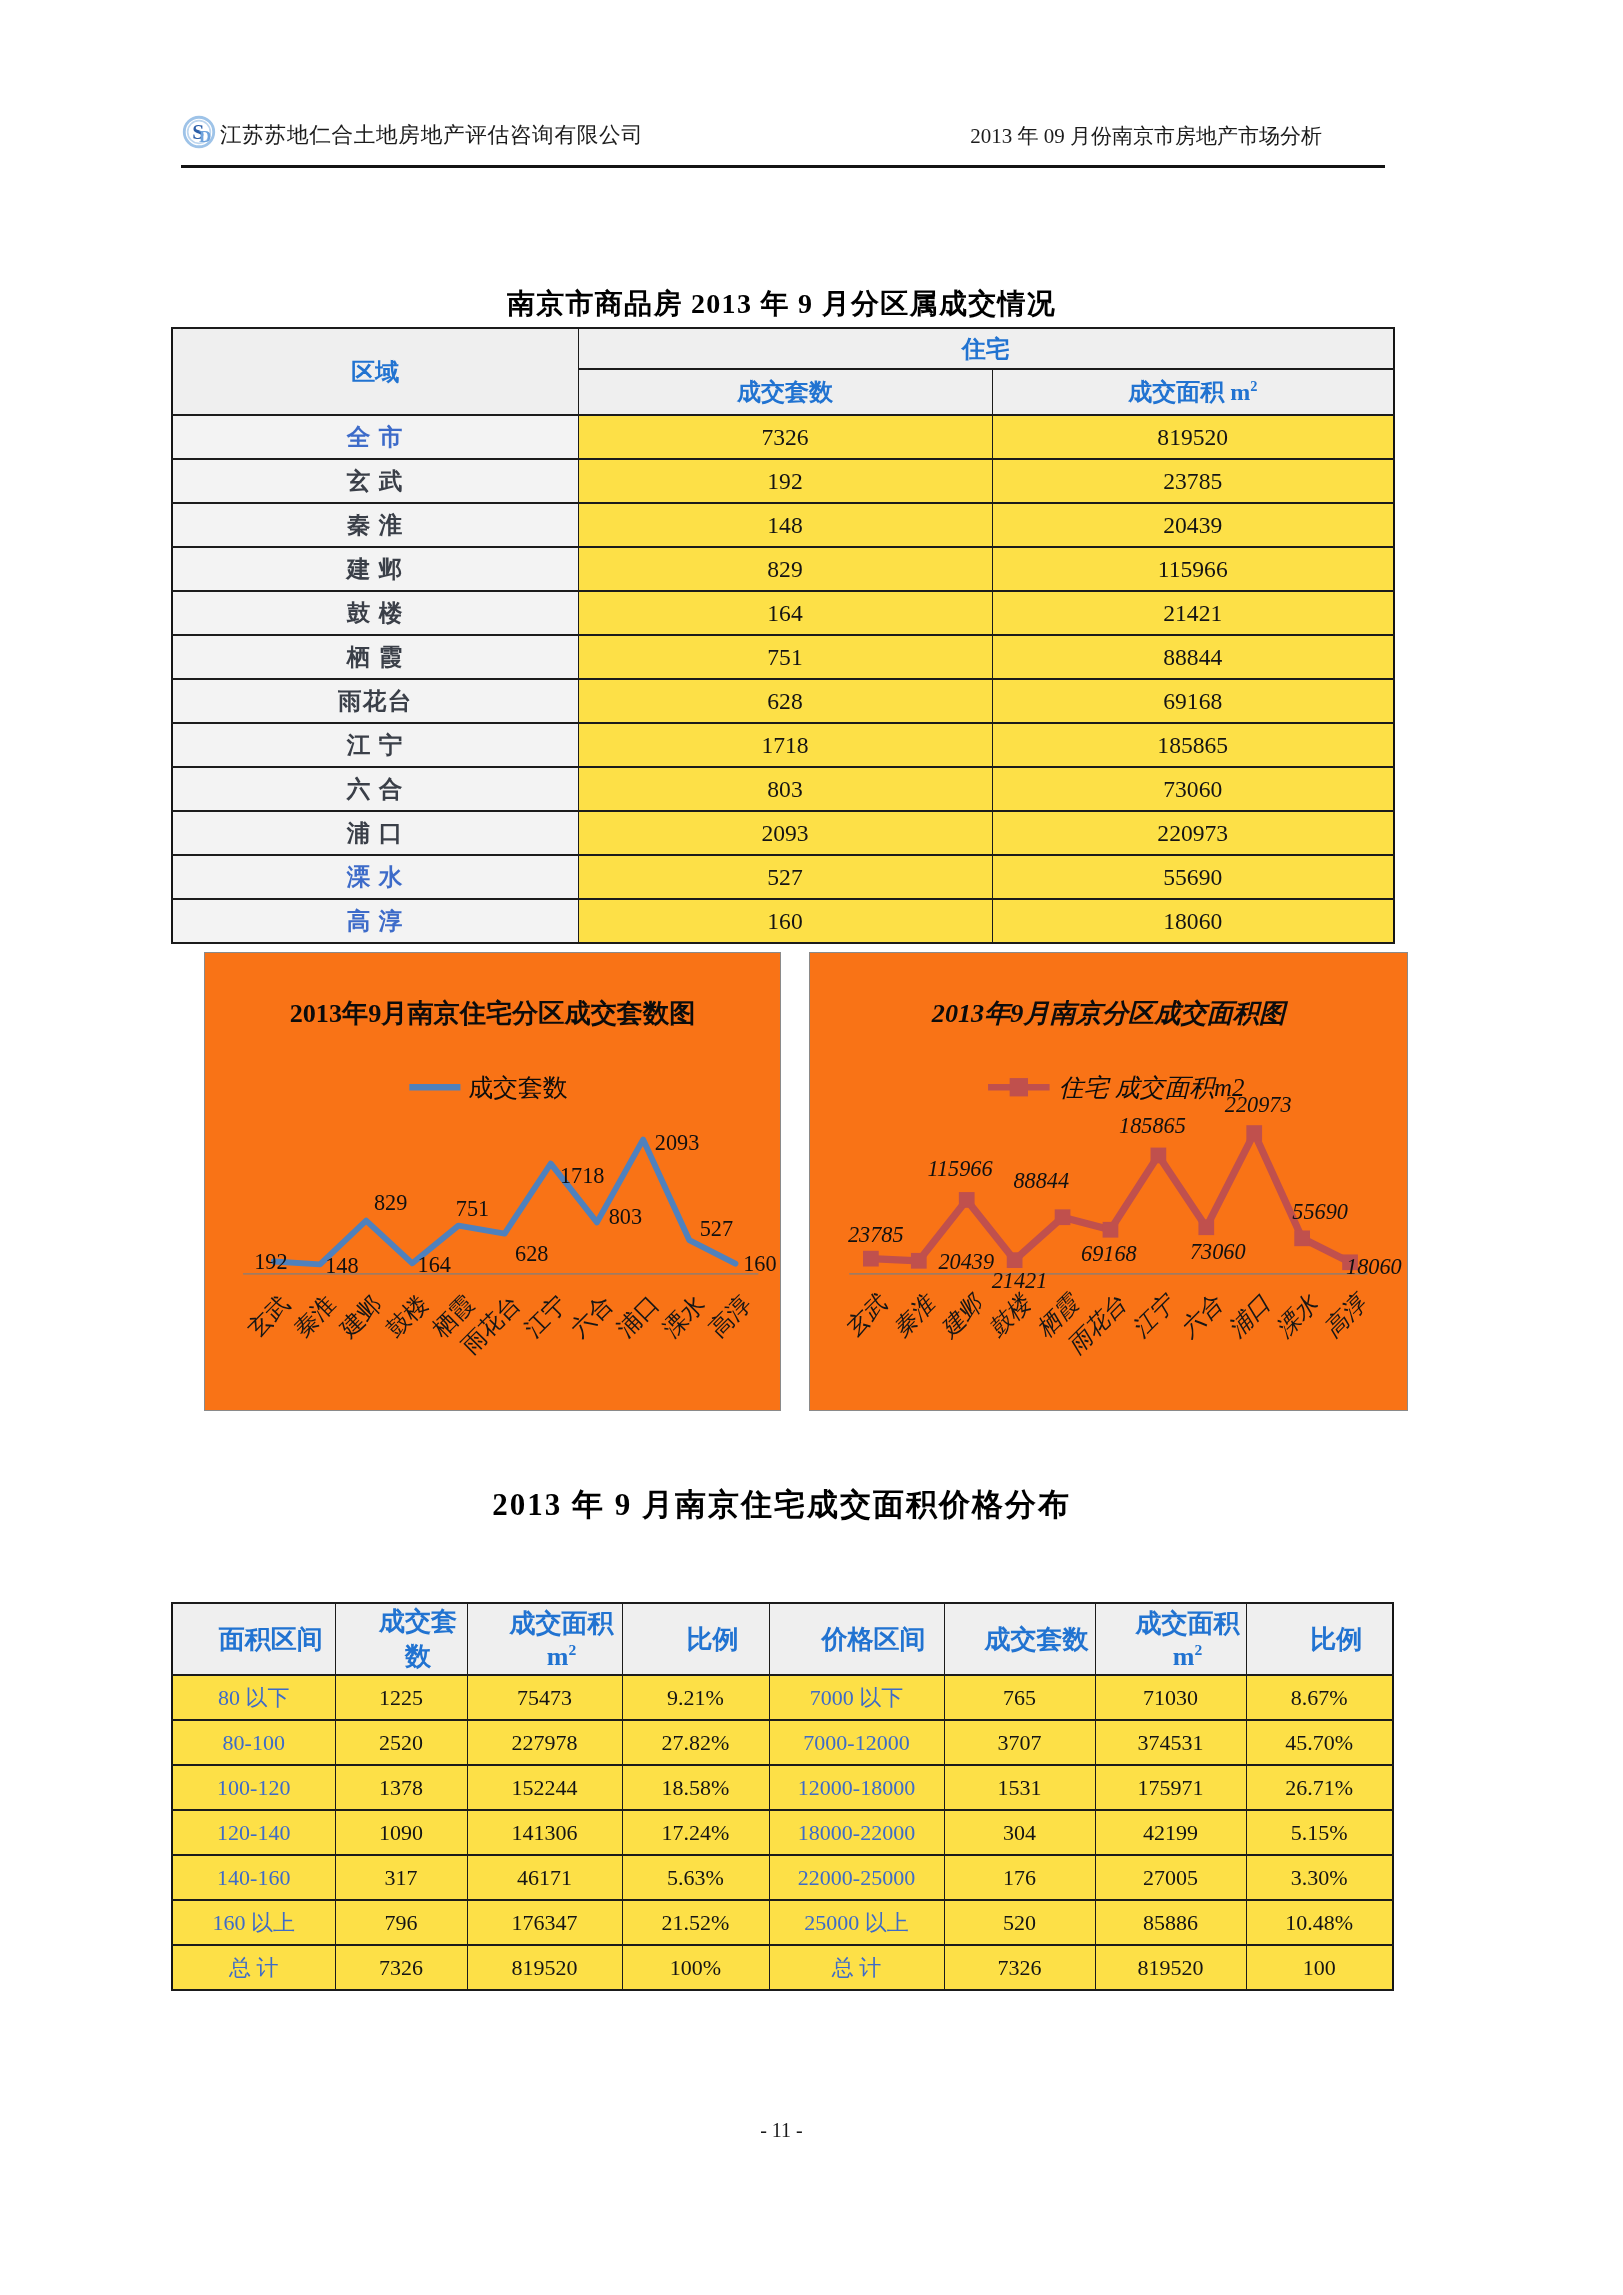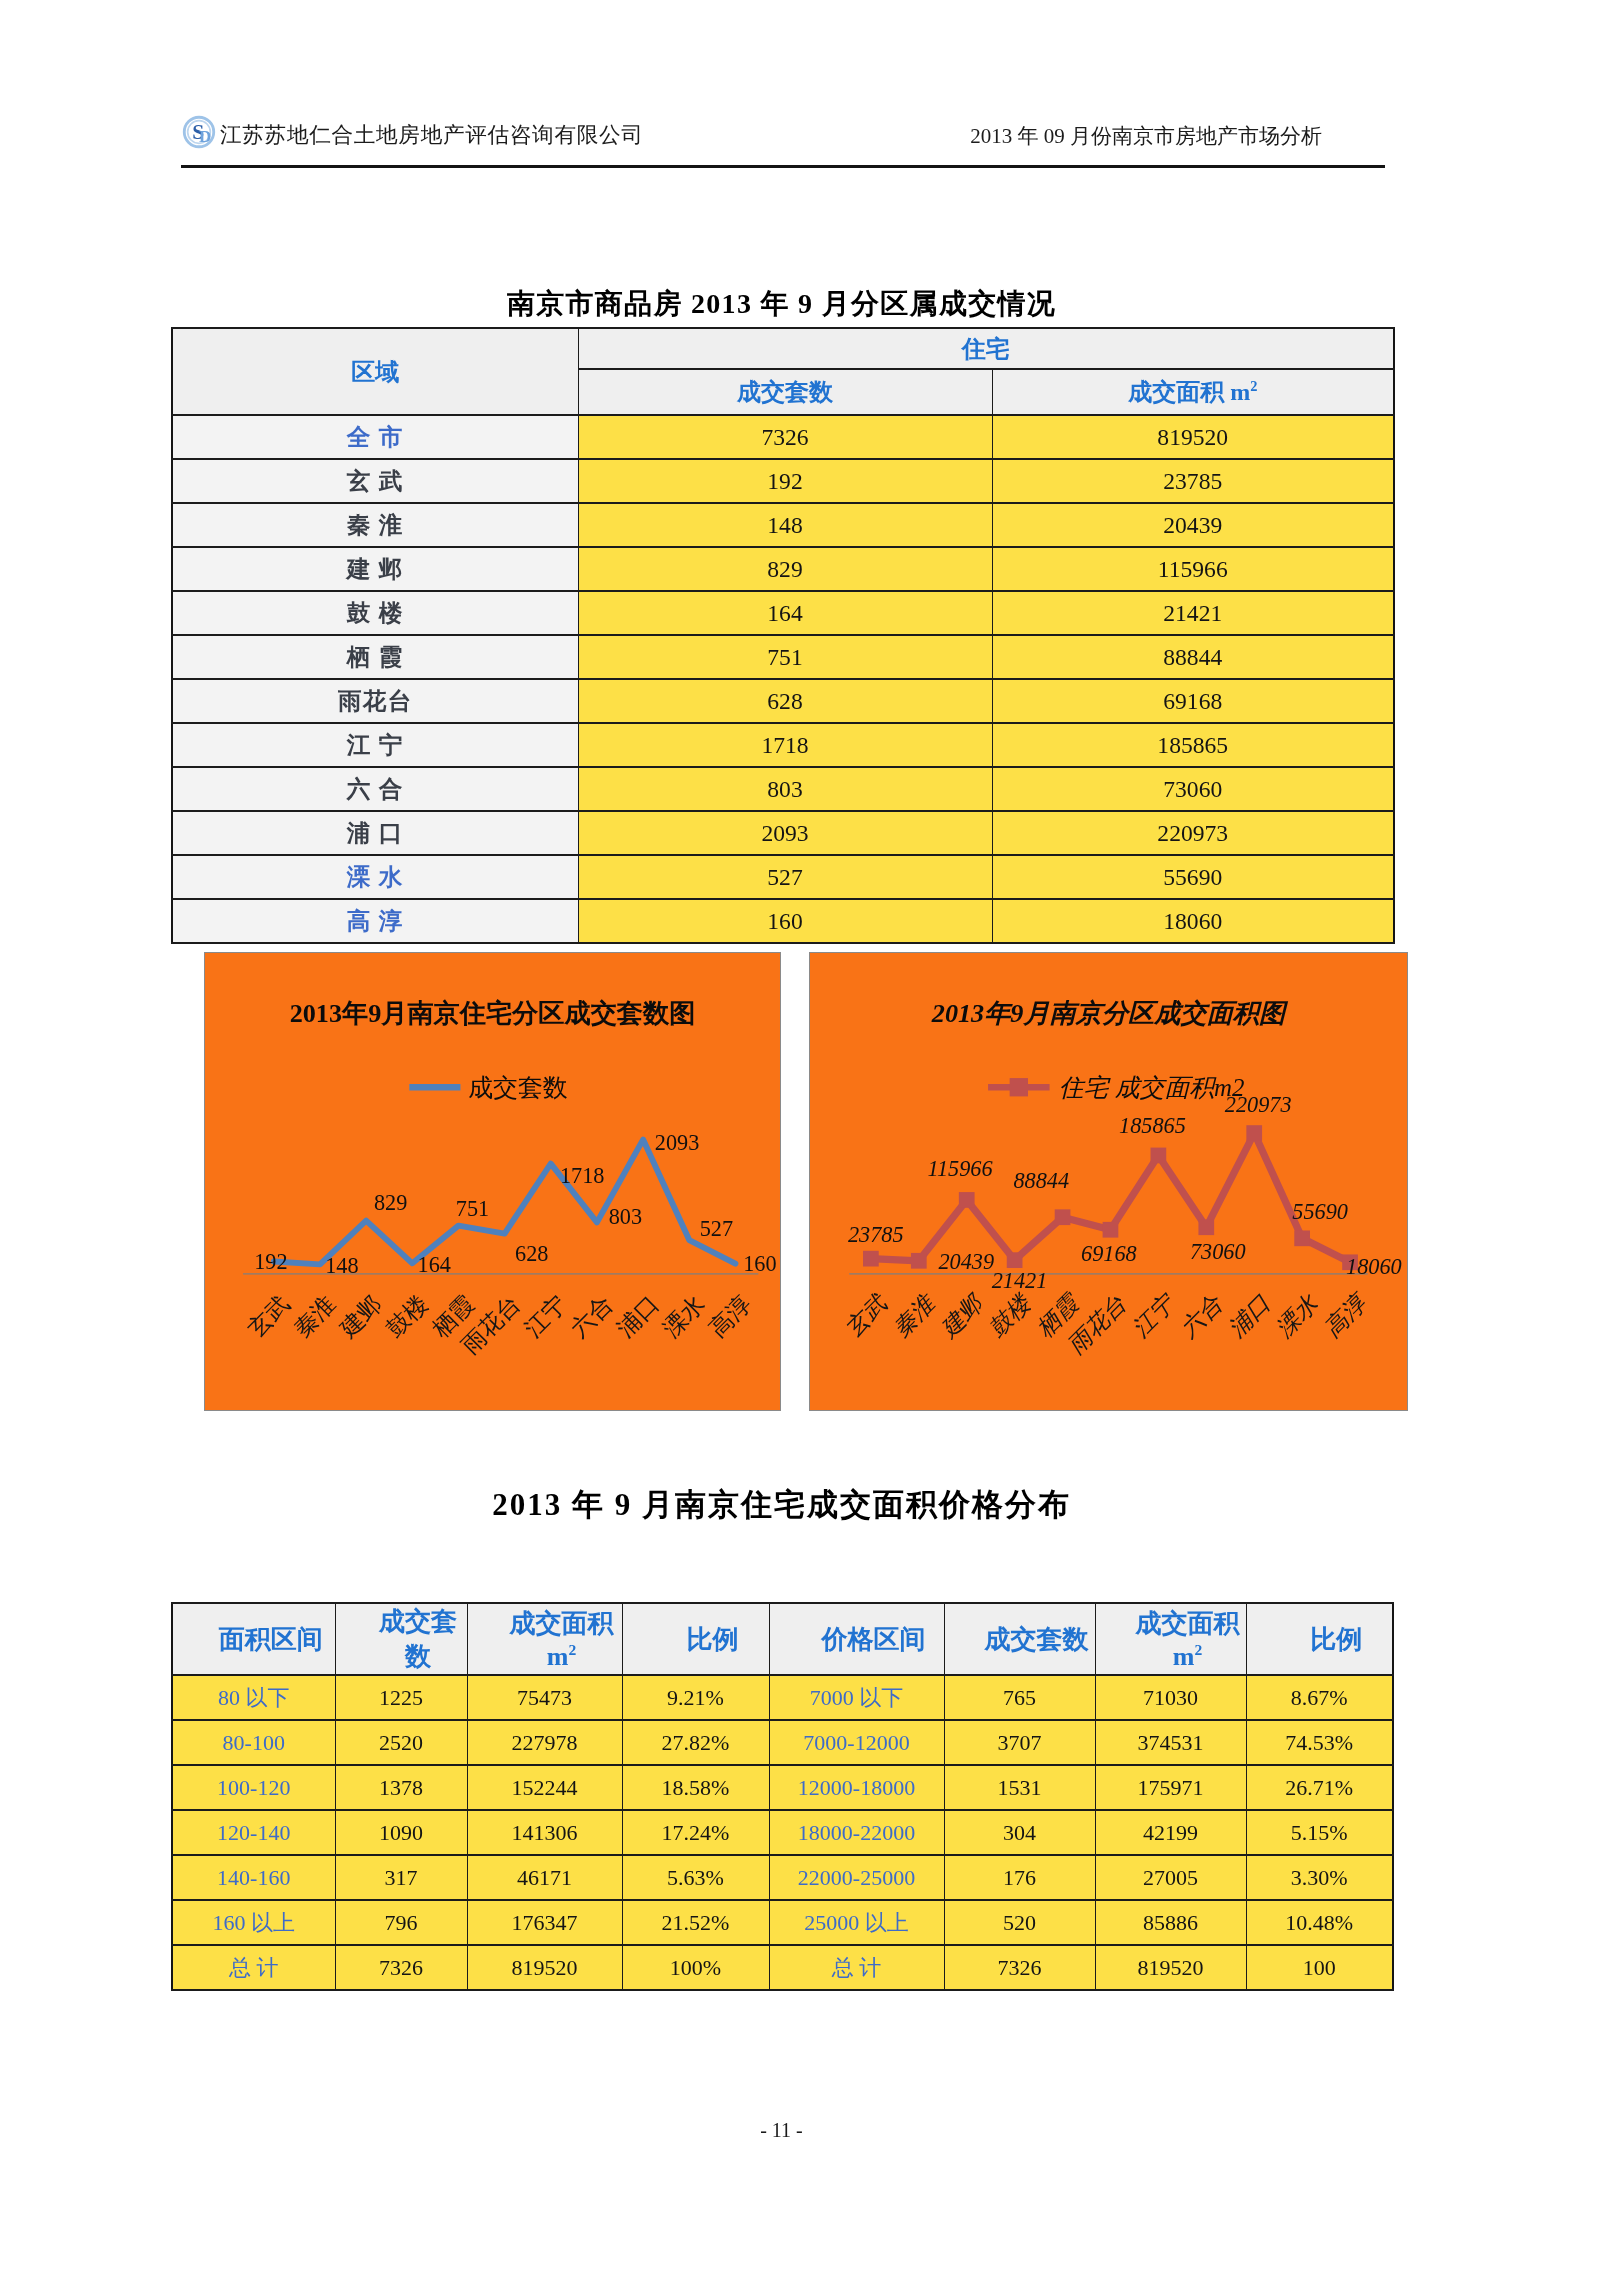--- a/index.html
+++ b/index.html
@@ -255,21 +255,21 @@
         <td>8.67%</td>
       </tr>
       <tr class="dr">
         <td class="blue">80-100</td>
         <td>2520</td>
         <td>227978</td>
         <td>27.82%</td>
         <td class="blue">7000-12000</td>
         <td>3707</td>
         <td>374531</td>
-        <td>74.53%</td>
+        <td>45.70%</td>
       </tr>
       <tr class="dr">
         <td class="blue">100-120</td>
         <td>1378</td>
         <td>152244</td>
         <td>18.58%</td>
         <td class="blue">12000-18000</td>
         <td>1531</td>
         <td>175971</td>
         <td>26.71%</td>

